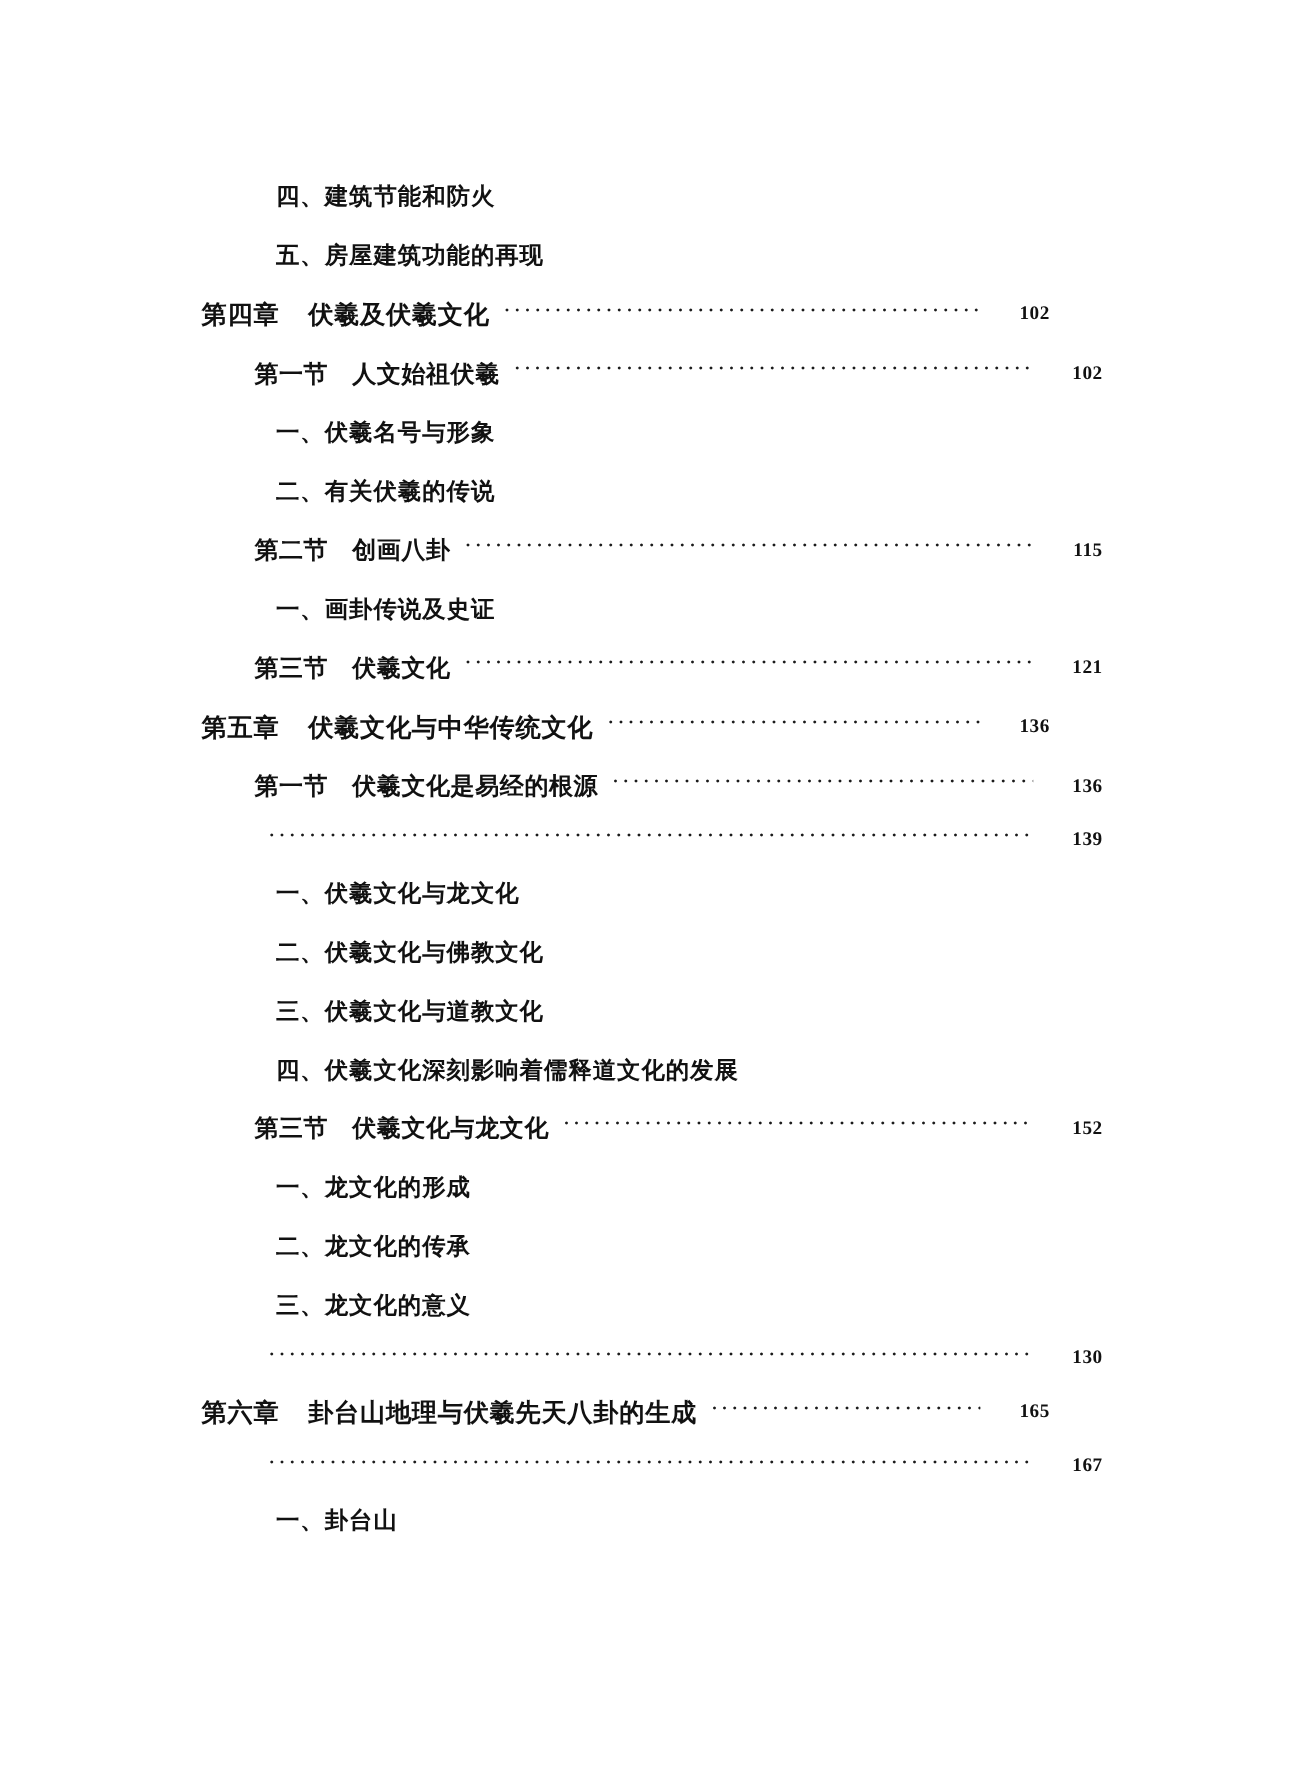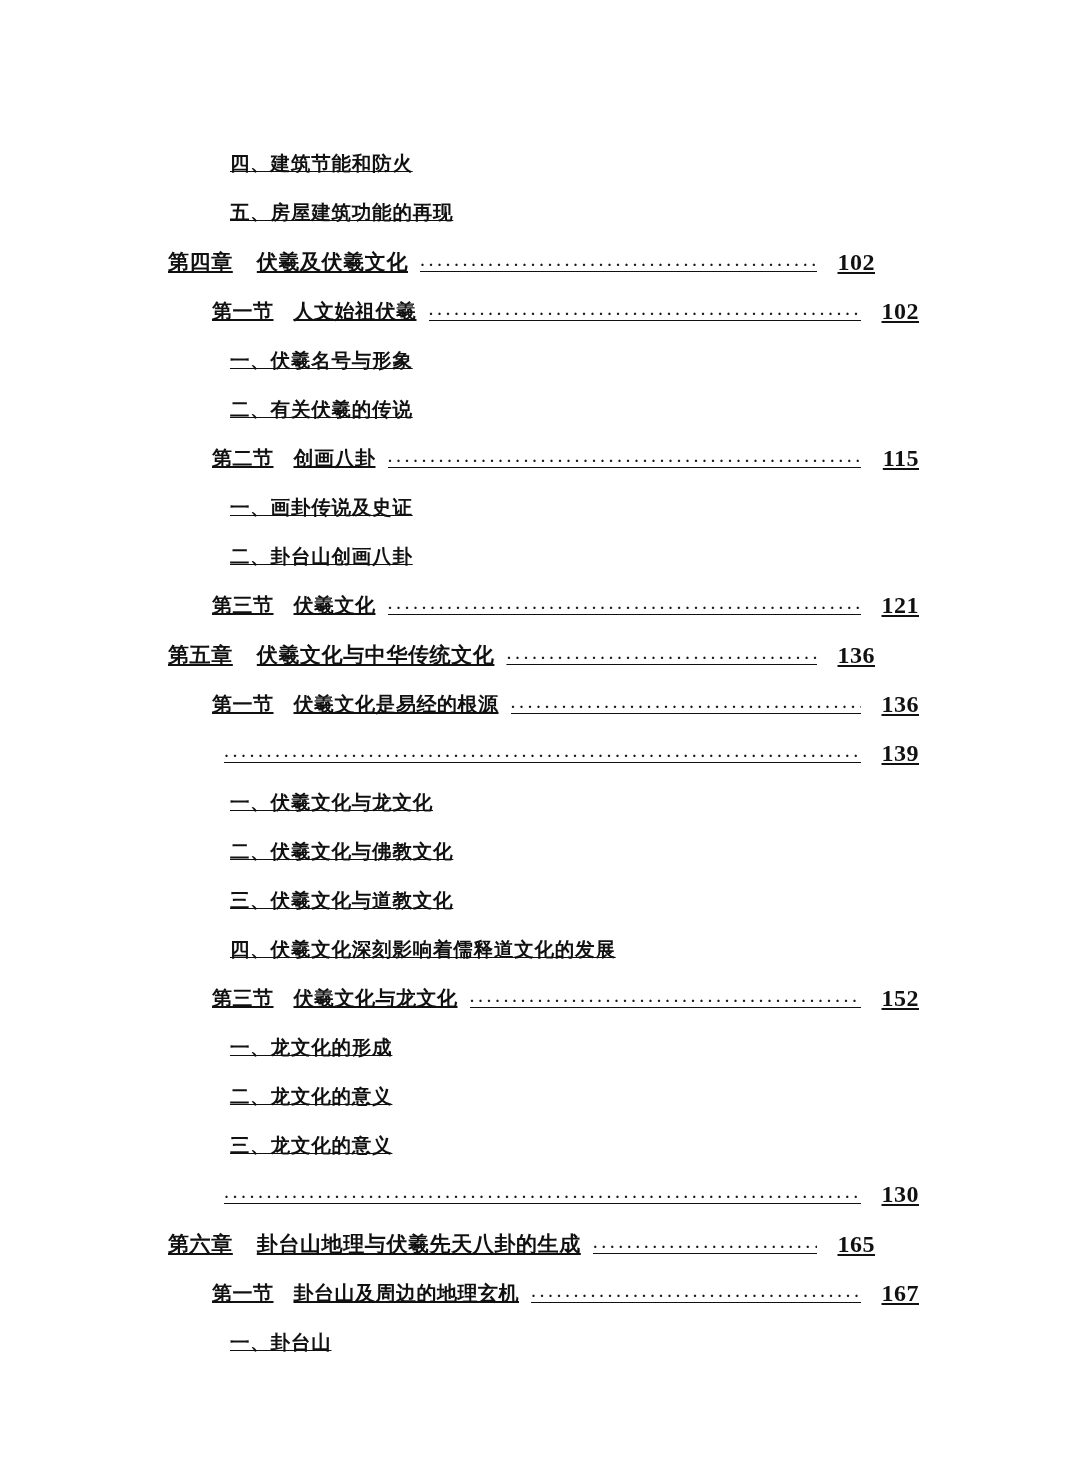--- a/index.html
+++ b/index.html
@@ -20,44 +20,43 @@
     height: 1471px;
     box-sizing: border-box;
     padding: 150px 205px 0 168px;
     position: relative;
   }
   .toc {
     display: block;
   }
   .entry {
     display: flex;
-    align-items: flex-end;
+    align-items: center;
     width: 100%;
     margin: 0 0 22px 0;
     white-space: nowrap;
-    text-decoration: underline;
   }
   .entry .label {
     flex: 0 0 auto;
   }
   .entry .dots {
     flex: 1 1 auto;
     overflow: hidden;
     margin: 0 10px 0 12px;
     letter-spacing: 3.5px;
     font-size: 15px;
     color: #1a1a1a;
     position: relative;
     top: -3px;
     line-height: 1;
   }
   .entry .page-num {
     flex: 0 0 auto;
     font-weight: bold;
-    font-size: 24px;
+    font-size: 16px;
     letter-spacing: 0.5px;
     min-width: 48px;
     text-align: right;
   }
   
   .lvl-chapter {
     font-weight: bold;
     font-size: 21px;
     margin-left: 0;
     letter-spacing: 0.6px;
@@ -123,25 +122,20 @@
       <div class="entry lvl-section">
         <span class="label"><span>第二节</span><span class="gap"></span><span>创画八卦</span></span>
         <span class="dots">·····························································································</span>
         <span class="page-num">115</span>
       </div>
       <div class="entry lvl-sub no-dots">
         <span class="label">一、画卦传说及史证</span>
         <span class="dots">·····························································································</span>
         <span class="page-num"></span>
       </div>
-      <div class="entry lvl-sub no-dots">
-        <span class="label">二、卦台山创画八卦</span>
-        <span class="dots">·····························································································</span>
-        <span class="page-num"></span>
-      </div>
       <div class="entry lvl-section">
         <span class="label"><span>第三节</span><span class="gap"></span><span>伏羲文化</span></span>
         <span class="dots">·····························································································</span>
         <span class="page-num">121</span>
       </div>
       <div class="entry lvl-chapter">
         <span class="label"><span>第五章</span><span class="gap"></span><span>伏羲文化与中华传统文化</span></span>
         <span class="dots">·····························································································</span>
         <span class="page-num">136</span>
       </div>
@@ -178,40 +172,39 @@
         <span class="label"><span>第三节</span><span class="gap"></span><span>伏羲文化与龙文化</span></span>
         <span class="dots">·····························································································</span>
         <span class="page-num">152</span>
       </div>
       <div class="entry lvl-sub no-dots">
         <span class="label">一、龙文化的形成</span>
         <span class="dots">·····························································································</span>
         <span class="page-num"></span>
       </div>
       <div class="entry lvl-sub no-dots">
-        <span class="label">二、龙文化的意义</span>
+        <span class="label">二、龙文化的传承</span>
         <span class="dots">·····························································································</span>
         <span class="page-num"></span>
       </div>
       <div class="entry lvl-sub no-dots">
         <span class="label">三、龙文化的意义</span>
         <span class="dots">·····························································································</span>
         <span class="page-num"></span>
       </div>
       <div class="entry lvl-section">
         <span class="dots">·····························································································</span>
         <span class="page-num">130</span>
       </div>
       <div class="entry lvl-chapter">
         <span class="label"><span>第六章</span><span class="gap"></span><span>卦台山地理与伏羲先天八卦的生成</span></span>
         <span class="dots">·····························································································</span>
         <span class="page-num">165</span>
       </div>
       <div class="entry lvl-section">
-        <span class="label"><span>第一节</span><span class="gap"></span><span>卦台山及周边的地理玄机</span></span>
         <span class="dots">·····························································································</span>
         <span class="page-num">167</span>
       </div>
       <div class="entry lvl-sub no-dots">
         <span class="label">一、卦台山</span>
         <span class="dots">·····························································································</span>
         <span class="page-num"></span>
       </div>
     </div>
 </div>

